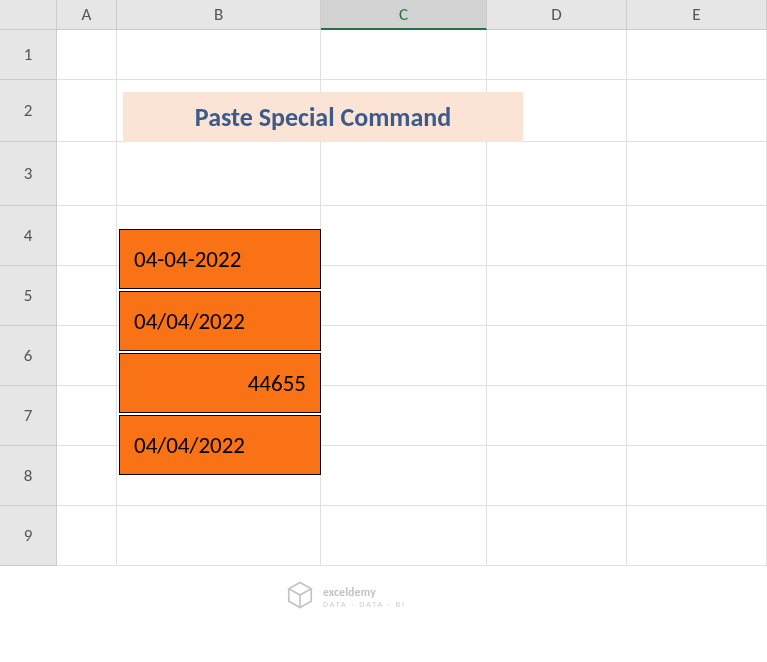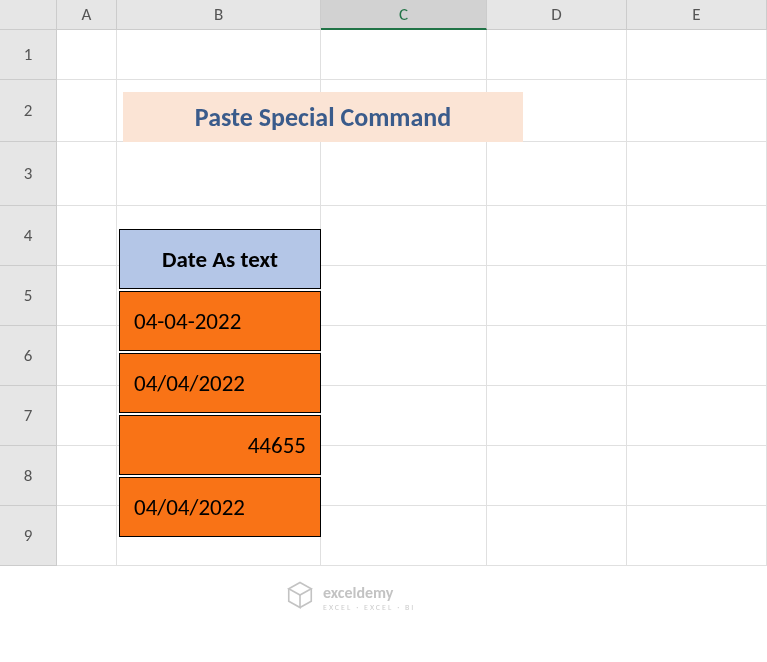--- a/index.html
+++ b/index.html
@@ -15,21 +15,21 @@
   .cell{border-right:1px solid #e0e0e0;border-bottom:1px solid #e0e0e0;padding:4px 8px;display:flex;align-items:center;font-size:22px;color:#333;background:#fff;overflow:visible}
   .r1{height:50px}.r2{height:62px}.r3{height:64px}
   .r4{height:60px}.r5{height:60px}.r6{height:60px}.r7{height:60px}.r8{height:60px}.r9{height:60px}.r10{height:56px}
   .title-cell{position:absolute;left:123px;top:92px;width:400px;height:50px;background:#fbe4d5;display:flex;align-items:center;justify-content:center;font-size:26px;font-weight:bold;color:#3a5b8b;z-index:5}
   .data-table{position:absolute;left:117px;top:227px;z-index:5}
   .data-table td{border:1px solid #000;padding:10px 14px;font-size:23px;font-family:Calibri,Arial,sans-serif;background:#f97316;width:202px;height:60px}
   .data-table .hdr{background:#b4c6e7;font-weight:bold;text-align:center}
   .num-cell{text-align:right}
   .watermark{position:absolute;left:285px;top:580px;display:flex;align-items:center;gap:8px;opacity:.5;color:#777}
   .watermark svg{width:30px;height:30px}
-  .watermark .t1{font-size:16px;font-weight:bold;color:#888}
+  .watermark .t1{font-size:12px;font-weight:bold;color:#888}
   .watermark .t2{font-size:8px;letter-spacing:2px;color:#999}
 </style>
 </head>
 <body>
 
 <div class="grid">
   <div class="col-headers">
     <div class="corner"></div>
     <div class="ch colA">A</div>
     <div class="ch colB">B</div>
@@ -108,23 +108,20 @@
       <div class="cell colC"></div>
       <div class="cell colD"></div>
       <div class="cell colE"></div>
     </div>
 </div>
 
 <div class="title-cell">Paste Special Command</div>
 
 <table class="data-table">
   <tbody>
-      <tr>
-        <td class="hdr">Date As text</td>
-      </tr>
   <tr>
         <td>04-04-2022</td>
       </tr>
   <tr>
         <td>04/04/2022</td>
       </tr>
   <tr>
         <td class="num-cell">44655</td>
       </tr>
   <tr>
@@ -136,15 +133,15 @@
 <div class="watermark">
   <span>
     <svg viewBox="0 0 24 24" fill="none" stroke="#888" stroke-width="1.3">
       <path d="M12 2 L21 7 L12 12 L3 7 Z"></path>
         <path d="M3 7 V17 L12 22 V12"></path>
         <path d="M21 7 V17 L12 22"></path>
     </svg>
   </span>
   <span>
     <div class="t1">exceldemy</div>
-    <div class="t2">EXCEL · EXCEL · BI</div>
+    <div class="t2">DATA · DATA · BI</div>
   </span>
 </div>
 
 </body></html>

